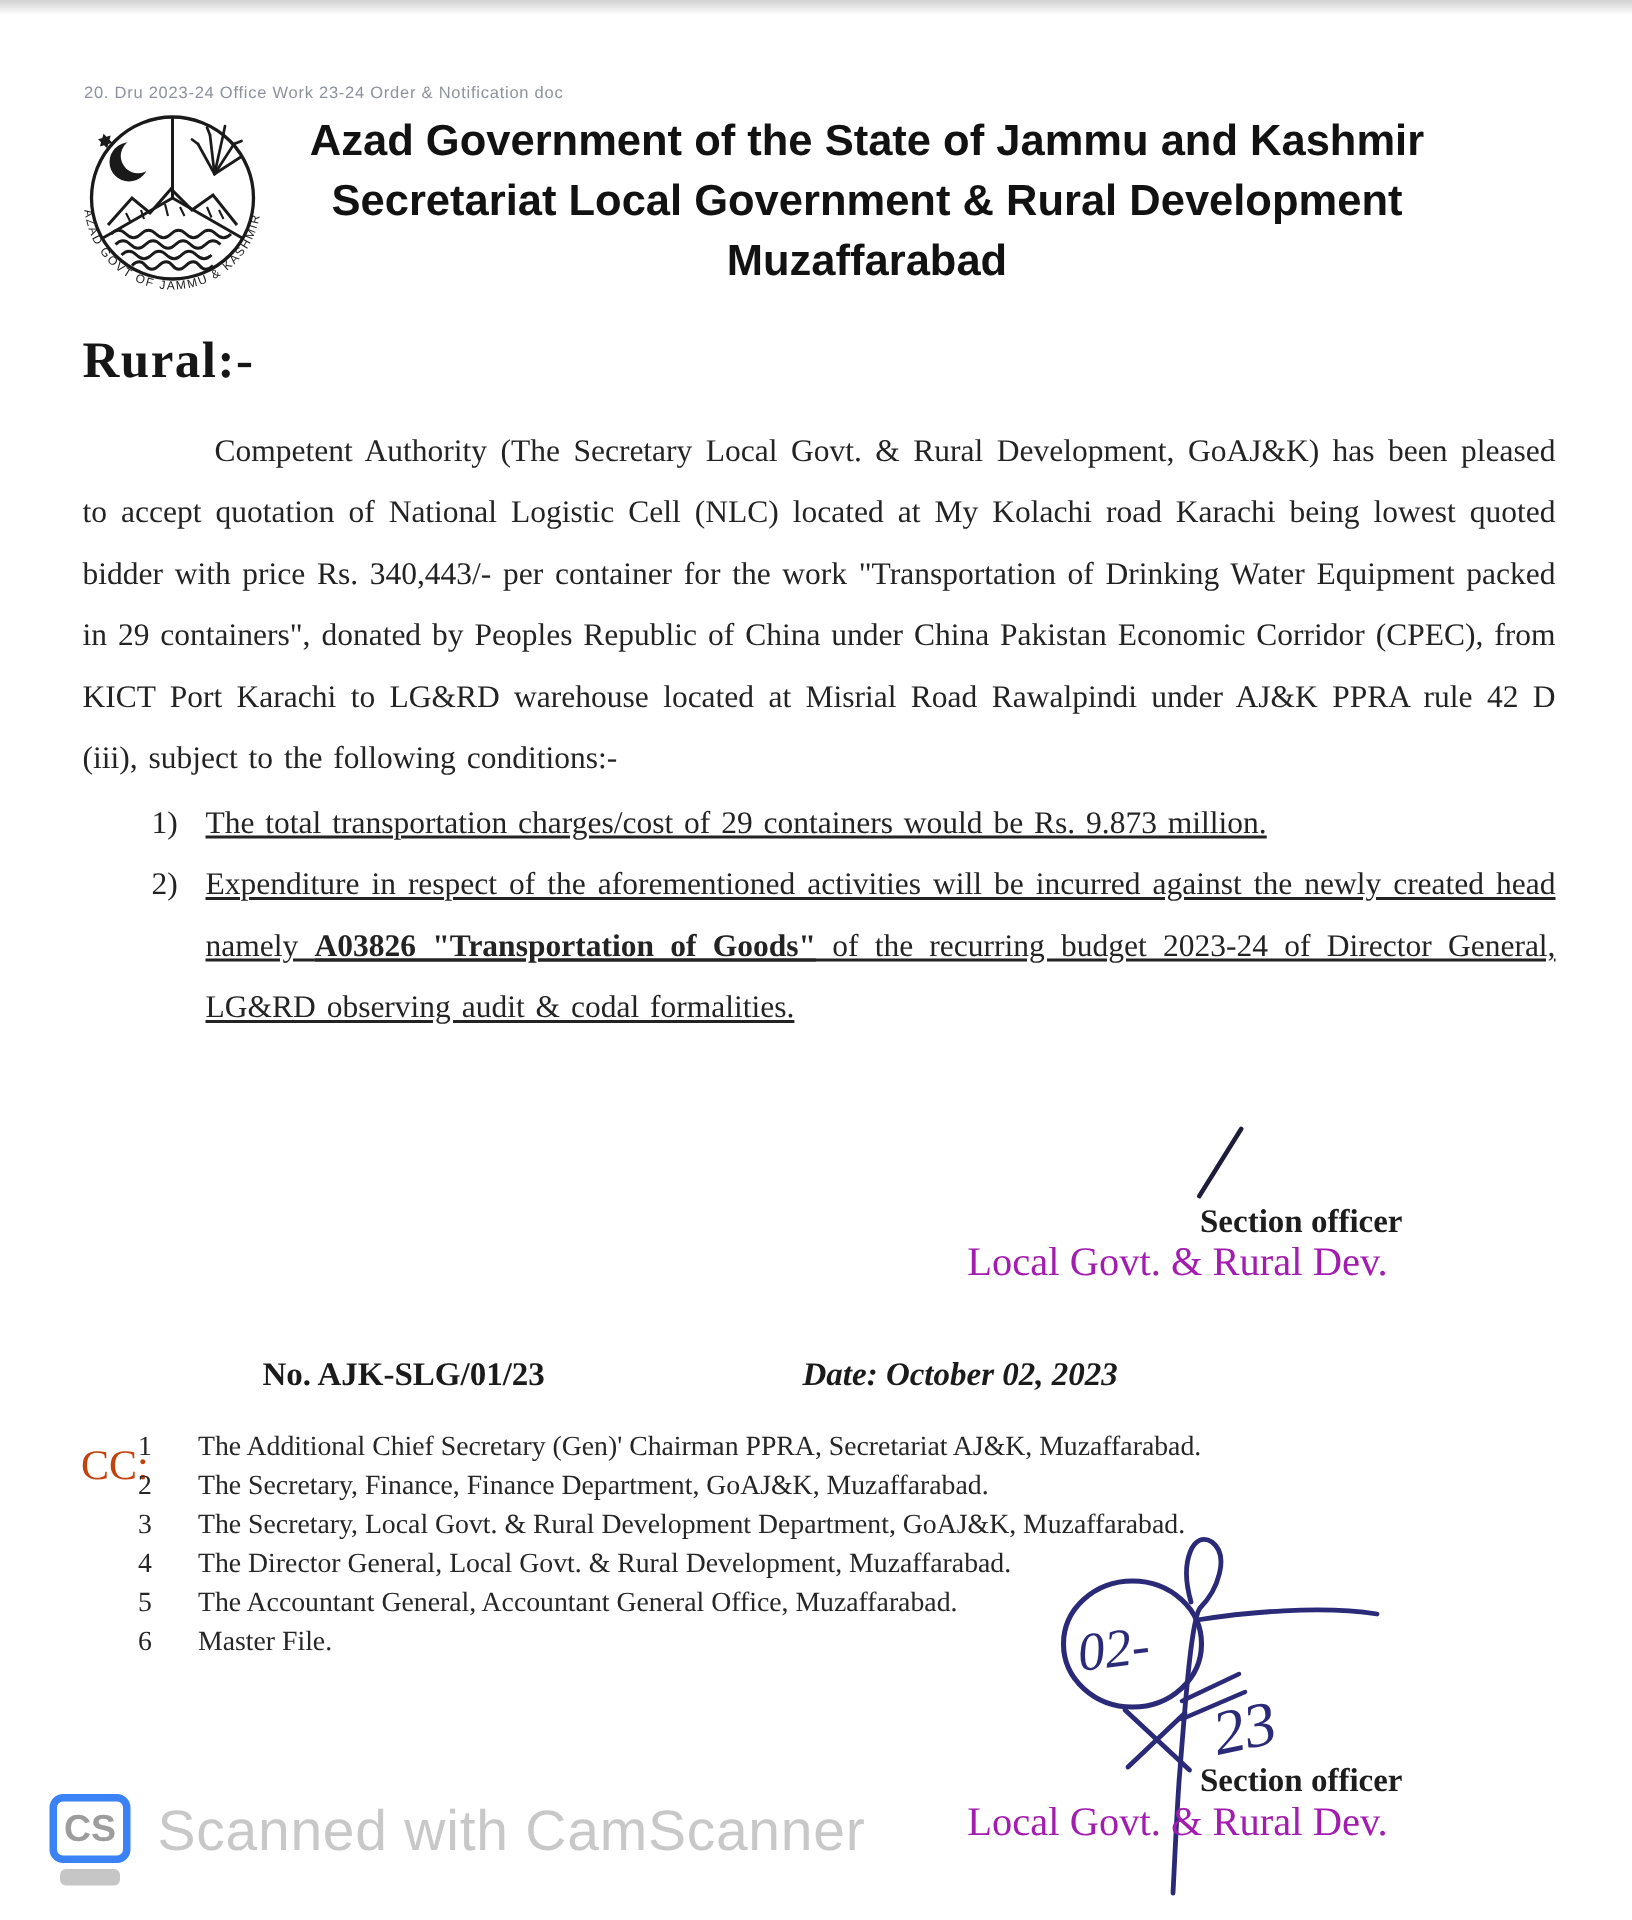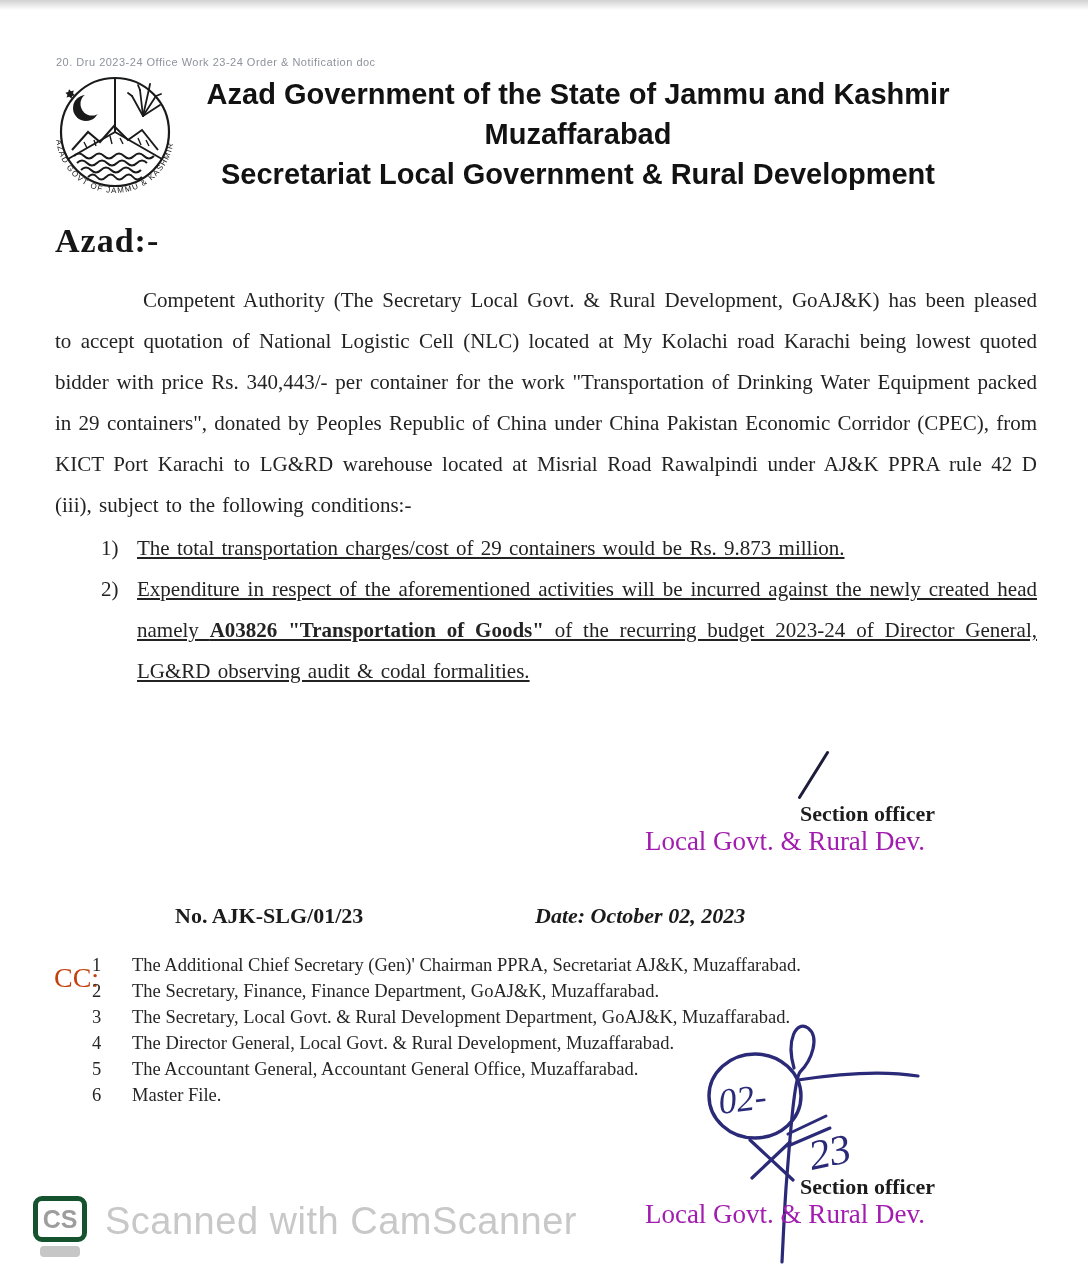--- a/index.html
+++ b/index.html
@@ -75,21 +75,21 @@
   .cc-list{position:absolute;left:92px;top:952px;width:840px;font-size:18.5px;line-height:26px;color:#262626;}
   .cc-item{display:flex;}
   .cc-item .cc-num{flex:0 0 40px;}
   .cc-item .cc-text{flex:1;}
   
   .ink-signature{position:absolute;left:690px;top:1018px;pointer-events:none;}
   
   .camscanner{position:absolute;left:33px;top:1196px;display:flex;align-items:flex-start;gap:18px;}
   .cs-icon{width:54px;}
   .cs-badge{
-    width:44px;height:36px;border:5px solid #14532d;border-radius:9px;
+    width:44px;height:36px;border:5px solid #3b82f6;border-radius:9px;
     display:flex;align-items:center;justify-content:center;
     font-family:"Liberation Sans", sans-serif;font-weight:bold;
     font-size:25px;color:#9d9d9d;background:#fff;
   }
   .cs-tab{width:40px;height:11px;background:#c6c6c6;border-radius:4px;margin:4px auto 0;}
   .cs-text{
     font-family:"Liberation Sans", sans-serif;
     font-size:38px;color:#c8c8c8;letter-spacing:.5px;margin-top:4px;
   }
 </style>
@@ -130,25 +130,25 @@
     <defs>
         <path id="emblemArc" d="M 6 64 A 59 59 0 0 0 124 64"></path>
       </defs>
     <text font-family="Liberation Sans, sans-serif" font-size="8" letter-spacing="1.2" fill="#1a1a1a">
       <textPath href="#emblemArc" startOffset="6">AZAD GOVT OF JAMMU &amp; KASHMIR</textPath>
     </text>
   </svg>
 
   <div class="letterhead-text">
     <div>Azad Government of the State of Jammu and Kashmir</div>
+    <div>Secretariat Local Government &amp; Rural Development</div>
     <div>Muzaffarabad</div>
-    <div>Secretariat Local Government &amp; Rural Development</div>
-  </div>
-
-  <div class="order-heading">Azad:-</div>
+  </div>
+
+  <div class="order-heading">Rural:-</div>
 
   <div class="doc-body">
     <p class="order-para">Competent Authority (The Secretary Local Govt. &amp; Rural Development, GoAJ&amp;K) has been pleased to accept quotation of National Logistic Cell (NLC) located at My Kolachi road Karachi being lowest quoted bidder with price Rs. 340,443/- per container for the work "Transportation of Drinking Water Equipment packed in 29 containers", donated by Peoples Republic of China under China Pakistan Economic Corridor (CPEC), from KICT Port Karachi to LG&amp;RD warehouse located at Misrial Road Rawalpindi under AJ&amp;K PPRA rule 42 D (iii), subject to the following conditions:-</p>
     <ol class="conditions">
       <li class="condition">
         <span class="num">1)</span>
         <span class="cond-text">The total transportation charges/cost of 29 containers would be Rs. 9.873 million.</span>
       </li>
       <li class="condition">
         <span class="num">2)</span>

